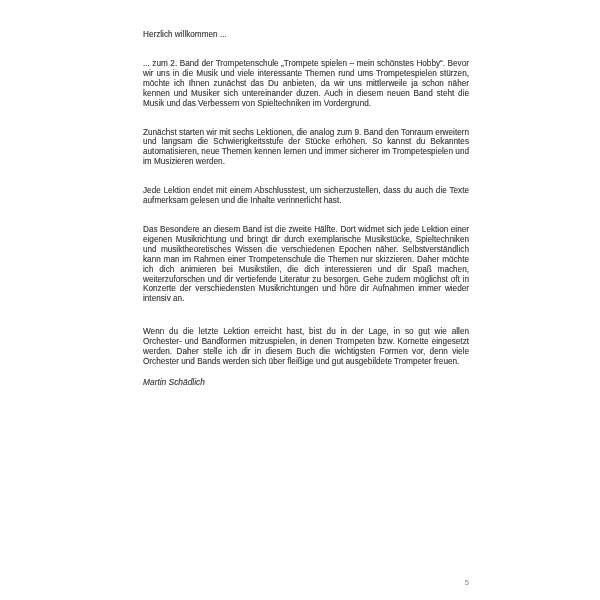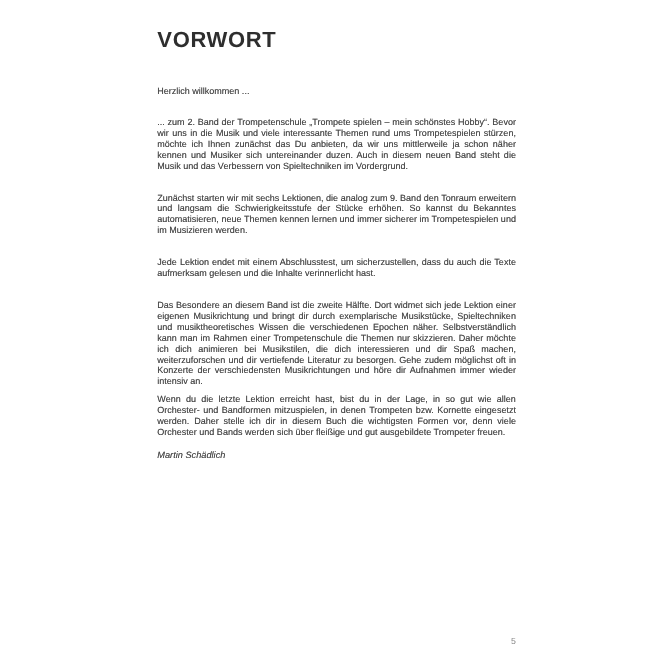--- a/index.html
+++ b/index.html
@@ -47,21 +47,21 @@
   }
   .body-par {
     margin-top: 19px;
     font-size: 8.2px;
     line-height: 9.9px;
     text-align: justify;
     color: #474747;
     text-shadow: 0 0 0.35px rgba(80,80,80,0.65);
   }
   .body-par.section-gap {
-    margin-top: 6px;
+    margin-top: 23px;
   }
   .signature {
     margin-top: 10px;
     padding-right: 38px;
     font-size: 8.4px;
     line-height: 10px;
     font-style: italic;
     text-align: left;
     color: #474747;
     text-shadow: 0 0 0.35px rgba(80,80,80,0.65);
@@ -73,21 +73,20 @@
     font-size: 8px;
     line-height: 10px;
     color: #8a8a8a;
   }
 </style>
 </head>
 <body>
 
 <div class="canvas">
   <div class="sheet">
-    <h1 class="title">VORWORT</h1>
 
     <p class="greeting">Herzlich willkommen ...</p>
 
     <p class="body-par">... zum 2. Band der Trompetenschule „Trompete spielen – mein schönstes Hobby“. Bevor wir uns in die Musik und viele interessante Themen rund ums Trompetespielen stürzen, möchte ich Ihnen zunächst das Du anbieten, da wir uns mittlerweile ja schon näher kennen und Musiker sich untereinander duzen. Auch in diesem neuen Band steht die Musik und das Verbessern von Spieltechniken im Vordergrund.</p>
 
     <p class="body-par">Zunächst starten wir mit sechs Lektionen, die analog zum 9. Band den Tonraum erweitern und langsam die Schwierigkeitsstufe der Stücke erhöhen. So kannst du Bekanntes automatisieren, neue Themen kennen lernen und immer sicherer im Trompetespielen und im Musizieren werden.</p>
 
     <p class="body-par">Jede Lektion endet mit einem Abschlusstest, um sicherzustellen, dass du auch die Texte aufmerksam gelesen und die Inhalte verinnerlicht hast.</p>
 
     <p class="body-par">Das Besondere an diesem Band ist die zweite Hälfte. Dort widmet sich jede Lektion einer eigenen Musikrichtung und bringt dir durch exemplarische Musikstücke, Spieltechniken und musiktheoretisches Wissen die verschiedenen Epochen näher. Selbstverständlich kann man im Rahmen einer Trompetenschule die Themen nur skizzieren. Daher möchte ich dich animieren bei Musikstilen, die dich interessieren und dir Spaß machen, weiterzuforschen und dir vertiefende Literatur zu besorgen. Gehe zudem möglichst oft in Konzerte der verschiedensten Musikrichtungen und höre dir Aufnahmen immer wieder intensiv an.</p>

